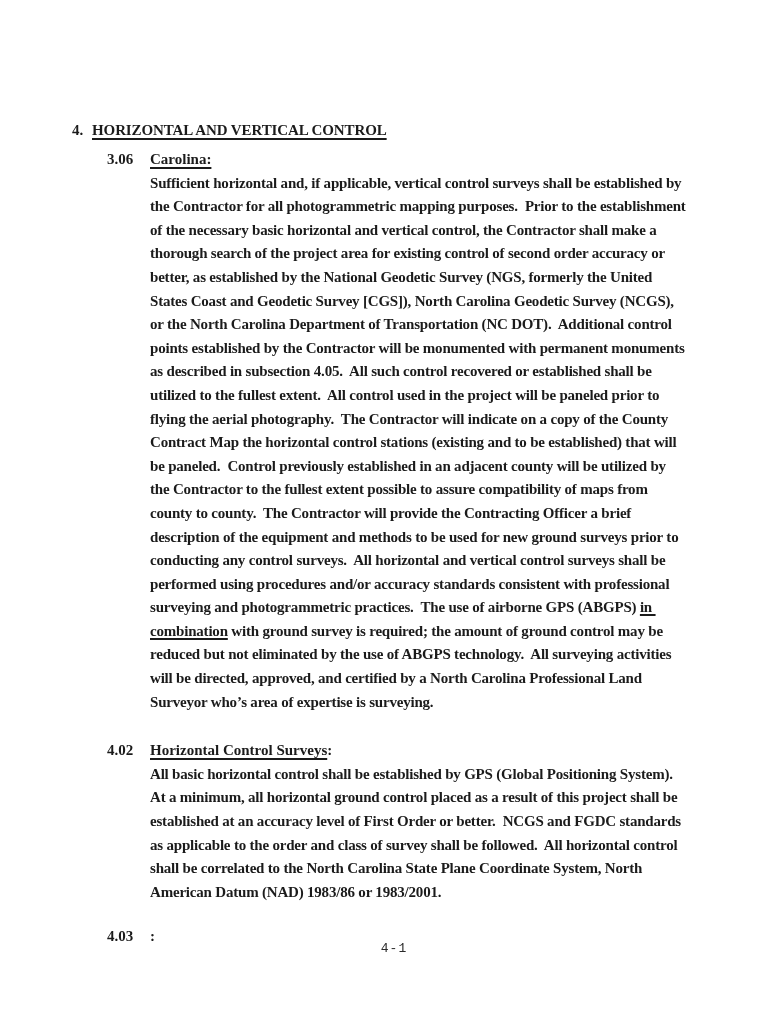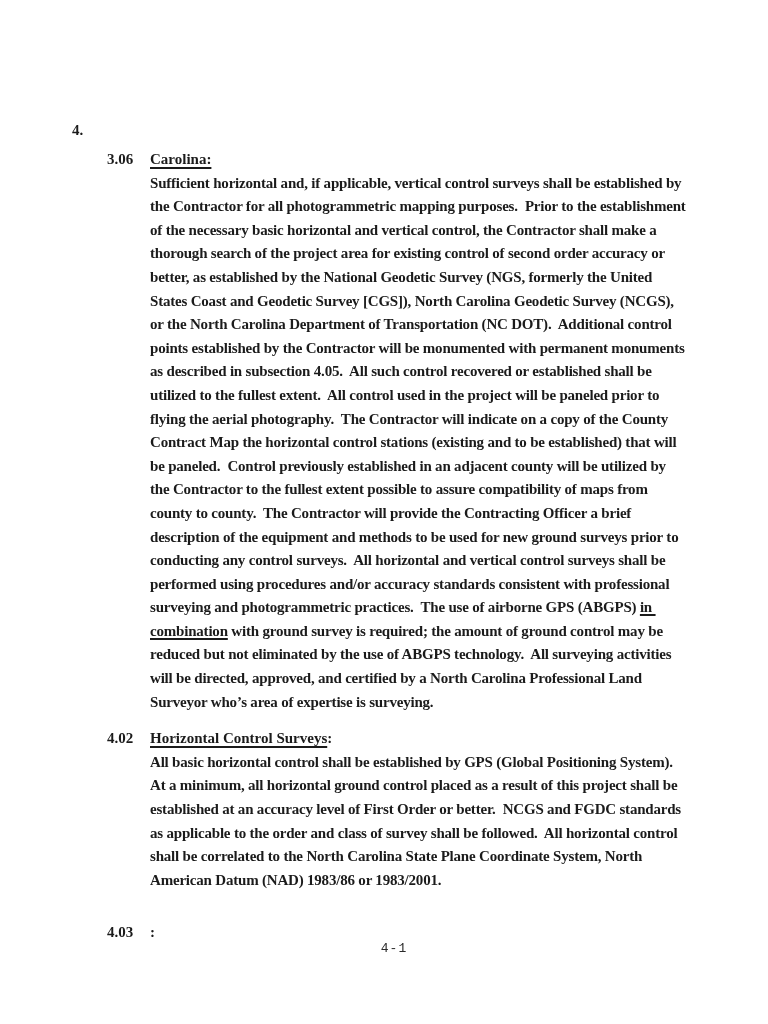--- a/index.html
+++ b/index.html
@@ -34,24 +34,24 @@
   .doc-heading .h-num {
     width: 20px;
     flex: 0 0 auto;
   }
   .ul-heavy {
     text-decoration: underline;
     text-decoration-thickness: 2px;
     text-underline-offset: 3px;
   }
   .section + .section {
-    margin-top: 13px;
+    margin-top: 25px;
   }
   .section.last {
-    margin-top: 29px;
+    margin-top: 21px;
   }
   .sec-header {
     display: flex;
     font-weight: bold;
     font-size: 15px;
     line-height: 23.6px;
     white-space: pre;
   }
   .sec-num {
     margin-left: 35px;
@@ -86,20 +86,21 @@
   }
 </style>
 </head>
 <body>
 
 <div class="page">
   <div class="content">
 
     <div class="doc-heading">
       <span class="h-num">4.</span>
+      <span class="ul-heavy">HORIZONTAL AND VERTICAL CONTROL</span>
     </div>
 
     <div class="section">
       <div class="sec-header">
         <span class="sec-num">3.06</span>
         <span class="ul-heavy">Carolina:</span>
         <span></span>
       </div>
       <div class="sec-body"><div class="line"><span>Sufficient horizontal and, if applicable, vertical control surveys shall be established by</span></div><div class="line"><span>the Contractor for all photogrammetric mapping purposes.  Prior to the establishment</span></div><div class="line"><span>of the necessary basic horizontal and vertical control, the Contractor shall make a</span></div><div class="line"><span>thorough search of the project area for existing control of second order accuracy or</span></div><div class="line"><span>better, as established by the National Geodetic Survey (NGS, formerly the United</span></div><div class="line"><span>States Coast and Geodetic Survey [CGS]), North Carolina Geodetic Survey (NCGS),</span></div><div class="line"><span>or the North Carolina Department of Transportation (NC DOT).  Additional control</span></div><div class="line"><span>points established by the Contractor will be monumented with permanent monuments</span></div><div class="line"><span>as described in subsection 4.05.  All such control recovered or established shall be</span></div><div class="line"><span>utilized to the fullest extent.  All control used in the project will be paneled prior to</span></div><div class="line"><span>flying the aerial photography.  The Contractor will indicate on a copy of the County</span></div><div class="line"><span>Contract Map the horizontal control stations (existing and to be established) that will</span></div><div class="line"><span>be paneled.  Control previously established in an adjacent county will be utilized by</span></div><div class="line"><span>the Contractor to the fullest extent possible to assure compatibility of maps from</span></div><div class="line"><span>county to county.  The Contractor will provide the Contracting Officer a brief</span></div><div class="line"><span>description of the equipment and methods to be used for new ground surveys prior to</span></div><div class="line"><span>conducting any control surveys.  All horizontal and vertical control surveys shall be</span></div><div class="line"><span>performed using procedures and/or accuracy standards consistent with professional</span></div><div class="line"><span>surveying and photogrammetric practices.  The use of airborne GPS (ABGPS) </span><span class="underlined">in </span></div><div class="line"><span class="underlined">combination</span><span> with ground survey is required; the amount of ground control may be</span></div><div class="line"><span>reduced but not eliminated by the use of ABGPS technology.  All surveying activities</span></div><div class="line"><span>will be directed, approved, and certified by a North Carolina Professional Land</span></div><div class="line"><span>Surveyor who’s area of expertise is surveying.</span></div></div>
     </div>

